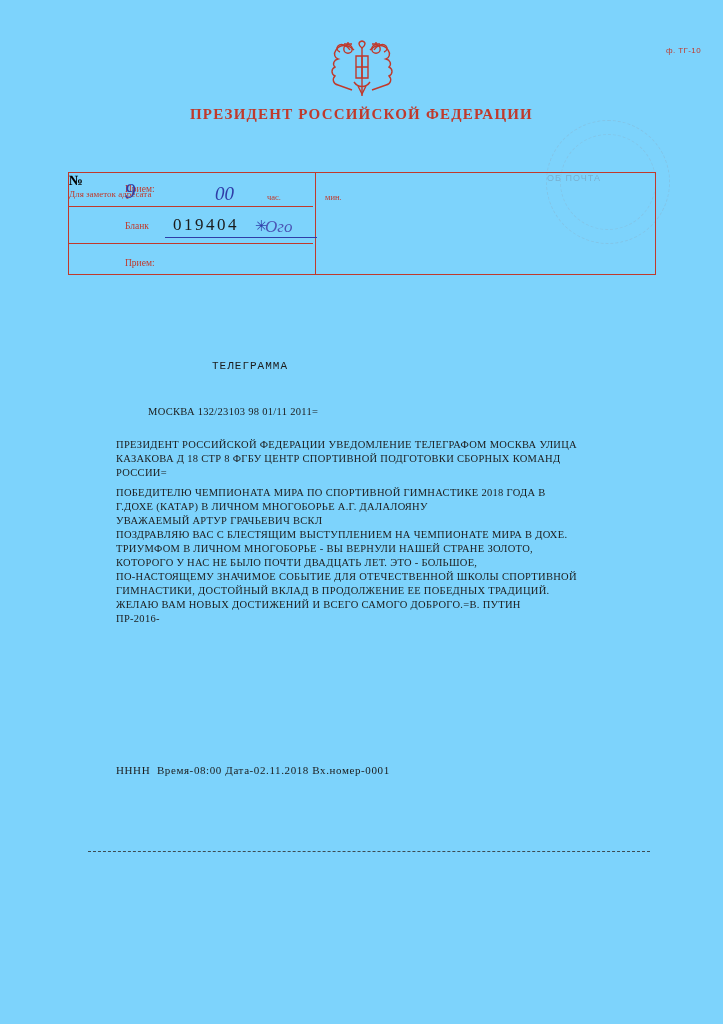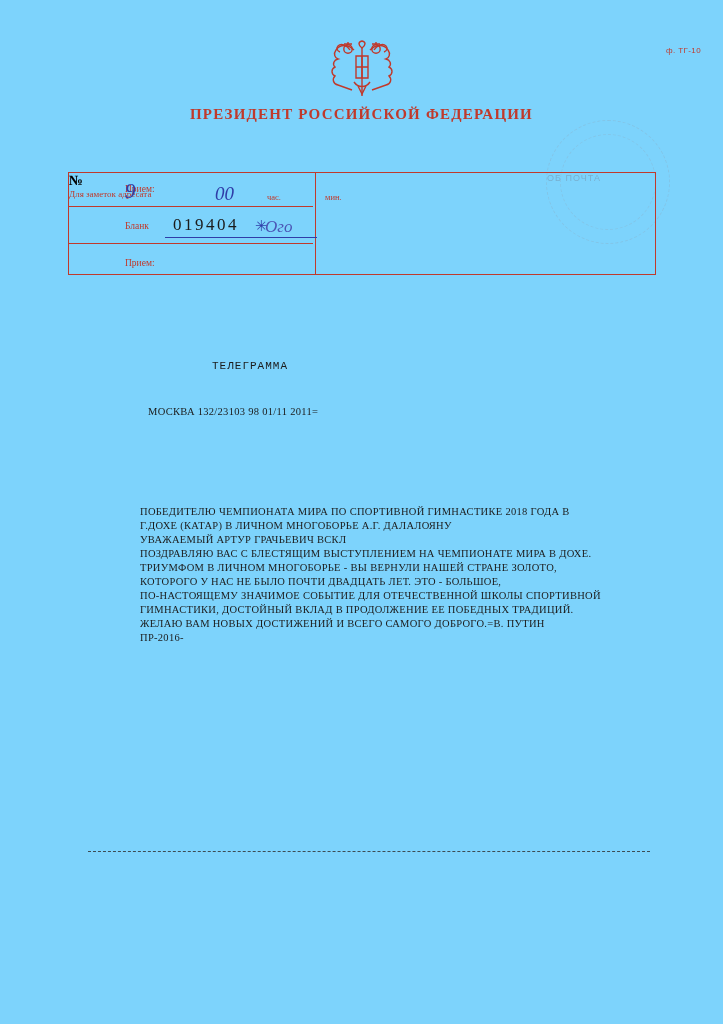--- a/index.html
+++ b/index.html
@@ -209,21 +209,21 @@
     font-family: Liberation Serif, serif;
     font-size: 10.5px;
     line-height: 14px;
     letter-spacing: 0.3px;
     color: #1c1c1c;
     white-space: pre-wrap;
     padding-left: 28px;
   }
   .b-route  { top: 405px; left: 120px; }
   .b-addr   { top: 438px; }
-  .b-text   { top: 505px; margin-left: 24px; }
+  .b-text   { top: 486px; }
   .b-footer { top: 763px; font-size: 11px; letter-spacing: 0.6px; }
 
   .dashed-line {
     position: absolute;
     left: 88px;
     top: 851px;
     width: 562px;
     border-top: 1.6px dashed #2b2b2b;
     opacity: 0.8;
   }
@@ -279,25 +279,29 @@
     <div class="stamp-mark">✳</div>
     <div class="scribble">Ого</div>
 
     <div class="lbl lbl-prinyal">Прием:</div>
     <div class="lbl-notes">Для заметок адресата</div>
   </div>
 
   <div class="tg-heading">ТЕЛЕГРАММА</div>
 
   <div class="body-block b-route">МОСКВА 132/23103 98 01/11 2011=</div>
+  <div class="body-block b-addr">ПРЕЗИДЕНТ РОССИЙСКОЙ ФЕДЕРАЦИИ УВЕДОМЛЕНИЕ ТЕЛЕГРАФОМ МОСКВА УЛИЦА
+КАЗАКОВА Д 18 СТР 8 ФГБУ ЦЕНТР СПОРТИВНОЙ ПОДГОТОВКИ СБОРНЫХ КОМАНД
+РОССИИ=</div>
   <div class="body-block b-text">ПОБЕДИТЕЛЮ ЧЕМПИОНАТА МИРА ПО СПОРТИВНОЙ ГИМНАСТИКЕ 2018 ГОДА В
 Г.ДОХЕ (КАТАР) В ЛИЧНОМ МНОГОБОРЬЕ А.Г. ДАЛАЛОЯНУ
 УВАЖАЕМЫЙ АРТУР ГРАЧЬЕВИЧ ВСКЛ
 ПОЗДРАВЛЯЮ ВАС С БЛЕСТЯЩИМ ВЫСТУПЛЕНИЕМ НА ЧЕМПИОНАТЕ МИРА В ДОХЕ.
 ТРИУМФОМ В ЛИЧНОМ МНОГОБОРЬЕ - ВЫ ВЕРНУЛИ НАШЕЙ СТРАНЕ ЗОЛОТО,
 КОТОРОГО У НАС НЕ БЫЛО ПОЧТИ ДВАДЦАТЬ ЛЕТ. ЭТО - БОЛЬШОЕ,
 ПО-НАСТОЯЩЕМУ ЗНАЧИМОЕ СОБЫТИЕ ДЛЯ ОТЕЧЕСТВЕННОЙ ШКОЛЫ СПОРТИВНОЙ
 ГИМНАСТИКИ, ДОСТОЙНЫЙ ВКЛАД В ПРОДОЛЖЕНИЕ ЕЕ ПОБЕДНЫХ ТРАДИЦИЙ.
 ЖЕЛАЮ ВАМ НОВЫХ ДОСТИЖЕНИЙ И ВСЕГО САМОГО ДОБРОГО.=В. ПУТИН
 ПР-2016-</div>
+  <div class="body-block b-footer">НННН  Время-08:00 Дата-02.11.2018 Вх.номер-0001</div>
 
   <div class="dashed-line"></div>
 </div>
 
 </body></html>

